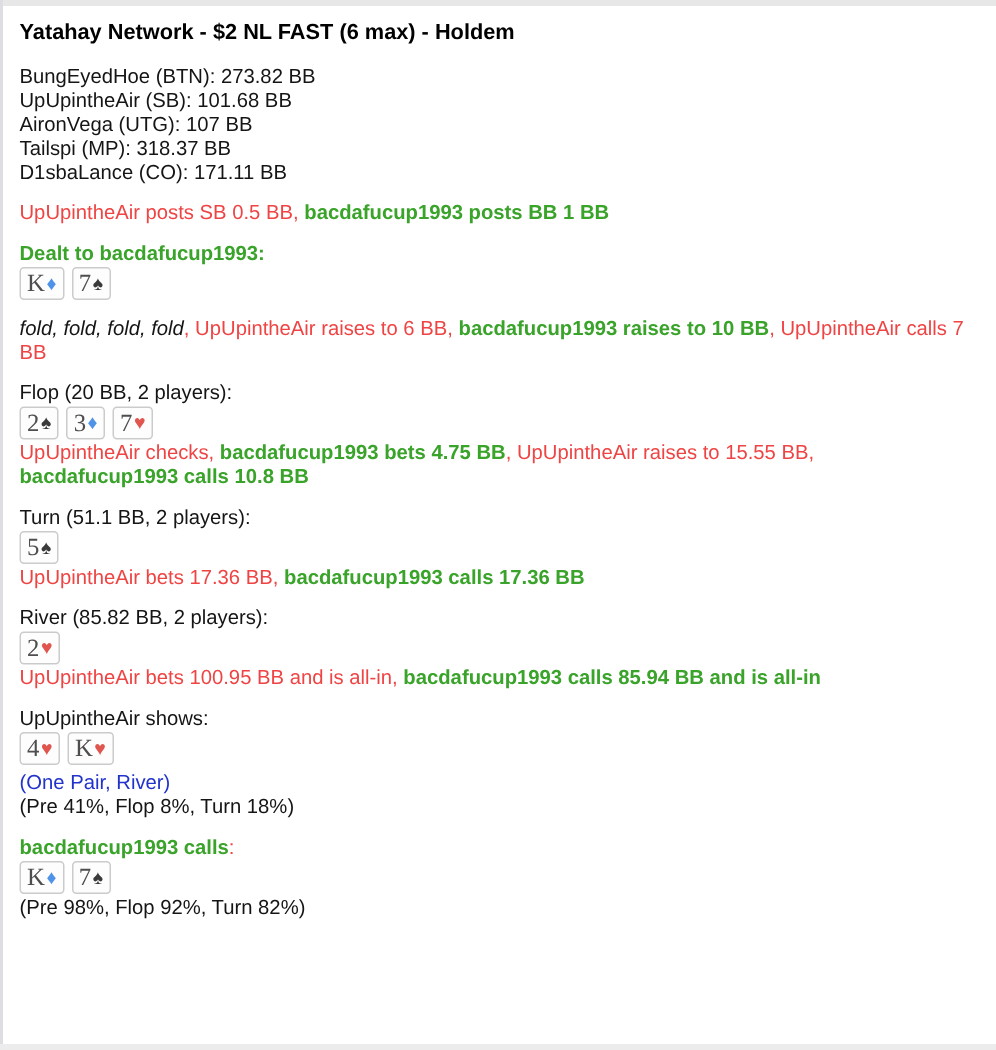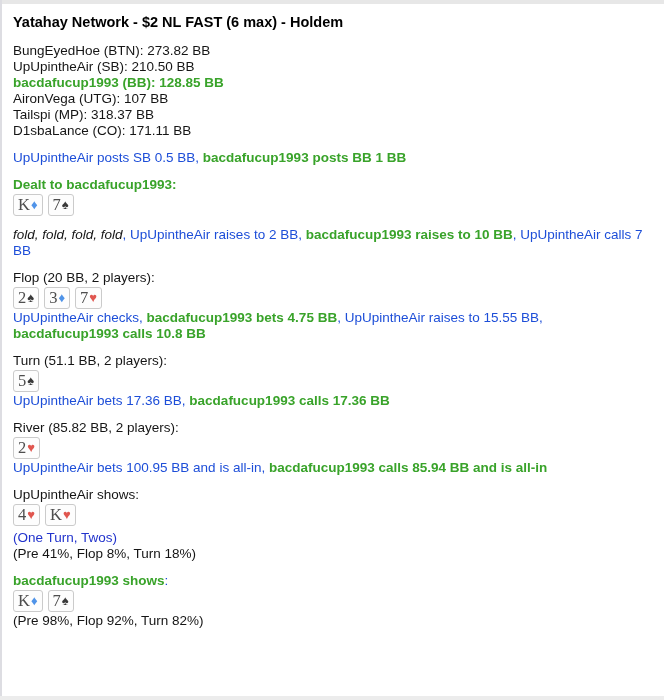--- a/index.html
+++ b/index.html
@@ -37,21 +37,21 @@
     position: absolute; top: 4px; left: 2px; right: 0; bottom: 4px;
     padding: 9px 18px 0 11px;
   }
   .title {
     font-size: 14.5px; font-weight: bold; color: #000;
     line-height: 18px; margin: 0 0 12px 0;
   }
   .line { margin: 0; }
   .gap { margin-top: 11px; }
   .hero { color: var(--hero-green); font-weight: bold; }
-  .plain { color: #1d4ed8; font-weight: normal; font-style: normal; }
+  .plain { color: #ef4444; font-weight: normal; font-style: normal; }
   .folds { font-style: italic; }
   .hand-link {
     color: var(--link-blue); text-decoration: none; display: inline-block;
     margin-top: 3px;
   }
   .cards-row { margin: 1px 0; }
   .card {
     display: inline-flex; align-items: center;
     height: 22px; padding: 0 4px;
     border: 1px solid #cbcbcb; border-radius: 3px;
@@ -74,43 +74,42 @@
 <div class="top-bar"></div>
 <div class="left-rail"></div>
 <div class="bottom-bar"></div>
 
 <div class="content">
 
   <div class="title">Yatahay Network - $2 NL FAST (6 max) - Holdem</div>
 
   <div>
     <div class="line">BungEyedHoe (BTN): 273.82 BB</div>
-    <div class="line">UpUpintheAir (SB): 210.50 BB</div>
-    <div class="line hero">bacdafucup1993 (BB): 128.85 BB</div>
+    <div class="line">UpUpintheAir (SB): 101.68 BB</div>
     <div class="line">AironVega (UTG): 107 BB</div>
     <div class="line">Tailspi (MP): 318.37 BB</div>
     <div class="line">D1sbaLance (CO): 171.11 BB</div>
   </div>
 
   <div class="line gap"><span class="plain">UpUpintheAir posts SB 0.5 BB, </span><span class="hero">bacdafucup1993 posts BB 1 BB</span></div>
 
   <div class="gap">
     <div class="line hero">Dealt to bacdafucup1993:</div>
     <div class="cards-row">
       <span class="card">
           <span class="rank">K</span>
           <span class="suit s-d">♦</span>
         </span><span class="card">
           <span class="rank">7</span>
           <span class="suit s-s">♠</span>
         </span>
     </div>
   </div>
 
-  <div class="line gap"><em class="folds">fold, fold, fold, fold</em><span class="plain">, UpUpintheAir raises to 2 BB, </span><span class="hero">bacdafucup1993 raises to 10 BB</span><span class="plain">, UpUpintheAir calls 7 BB</span></div>
+  <div class="line gap"><em class="folds">fold, fold, fold, fold</em><span class="plain">, UpUpintheAir raises to 6 BB, </span><span class="hero">bacdafucup1993 raises to 10 BB</span><span class="plain">, UpUpintheAir calls 7 BB</span></div>
 
   <div class="gap">
     <div class="line">Flop (20 BB, 2 players):</div>
     <div class="cards-row">
       <span class="card">
           <span class="rank">2</span>
           <span class="suit s-s">♠</span>
         </span><span class="card">
           <span class="rank">3</span>
           <span class="suit s-d">♦</span>
@@ -148,26 +147,26 @@
     <div class="line">UpUpintheAir shows:</div>
     <div class="cards-row">
       <span class="card">
           <span class="rank">4</span>
           <span class="suit s-h">♥</span>
         </span><span class="card">
           <span class="rank">K</span>
           <span class="suit s-h">♥</span>
         </span>
     </div>
-    <div class="line"><a href="#" class="hand-link">(One Turn, Twos)</a></div>
+    <div class="line"><a href="#" class="hand-link">(One Pair, River)</a></div>
     <div class="line">(Pre 41%, Flop 8%, Turn 18%)</div>
   </div>
 
   <div class="gap">
-    <div class="line"><span class="hero">bacdafucup1993 shows</span><span class="plain">:</span></div>
+    <div class="line"><span class="hero">bacdafucup1993 calls</span><span class="plain">:</span></div>
     <div class="cards-row">
       <span class="card">
           <span class="rank">K</span>
           <span class="suit s-d">♦</span>
         </span><span class="card">
           <span class="rank">7</span>
           <span class="suit s-s">♠</span>
         </span>
     </div>
     <div class="line">(Pre 98%, Flop 92%, Turn 82%)</div>

